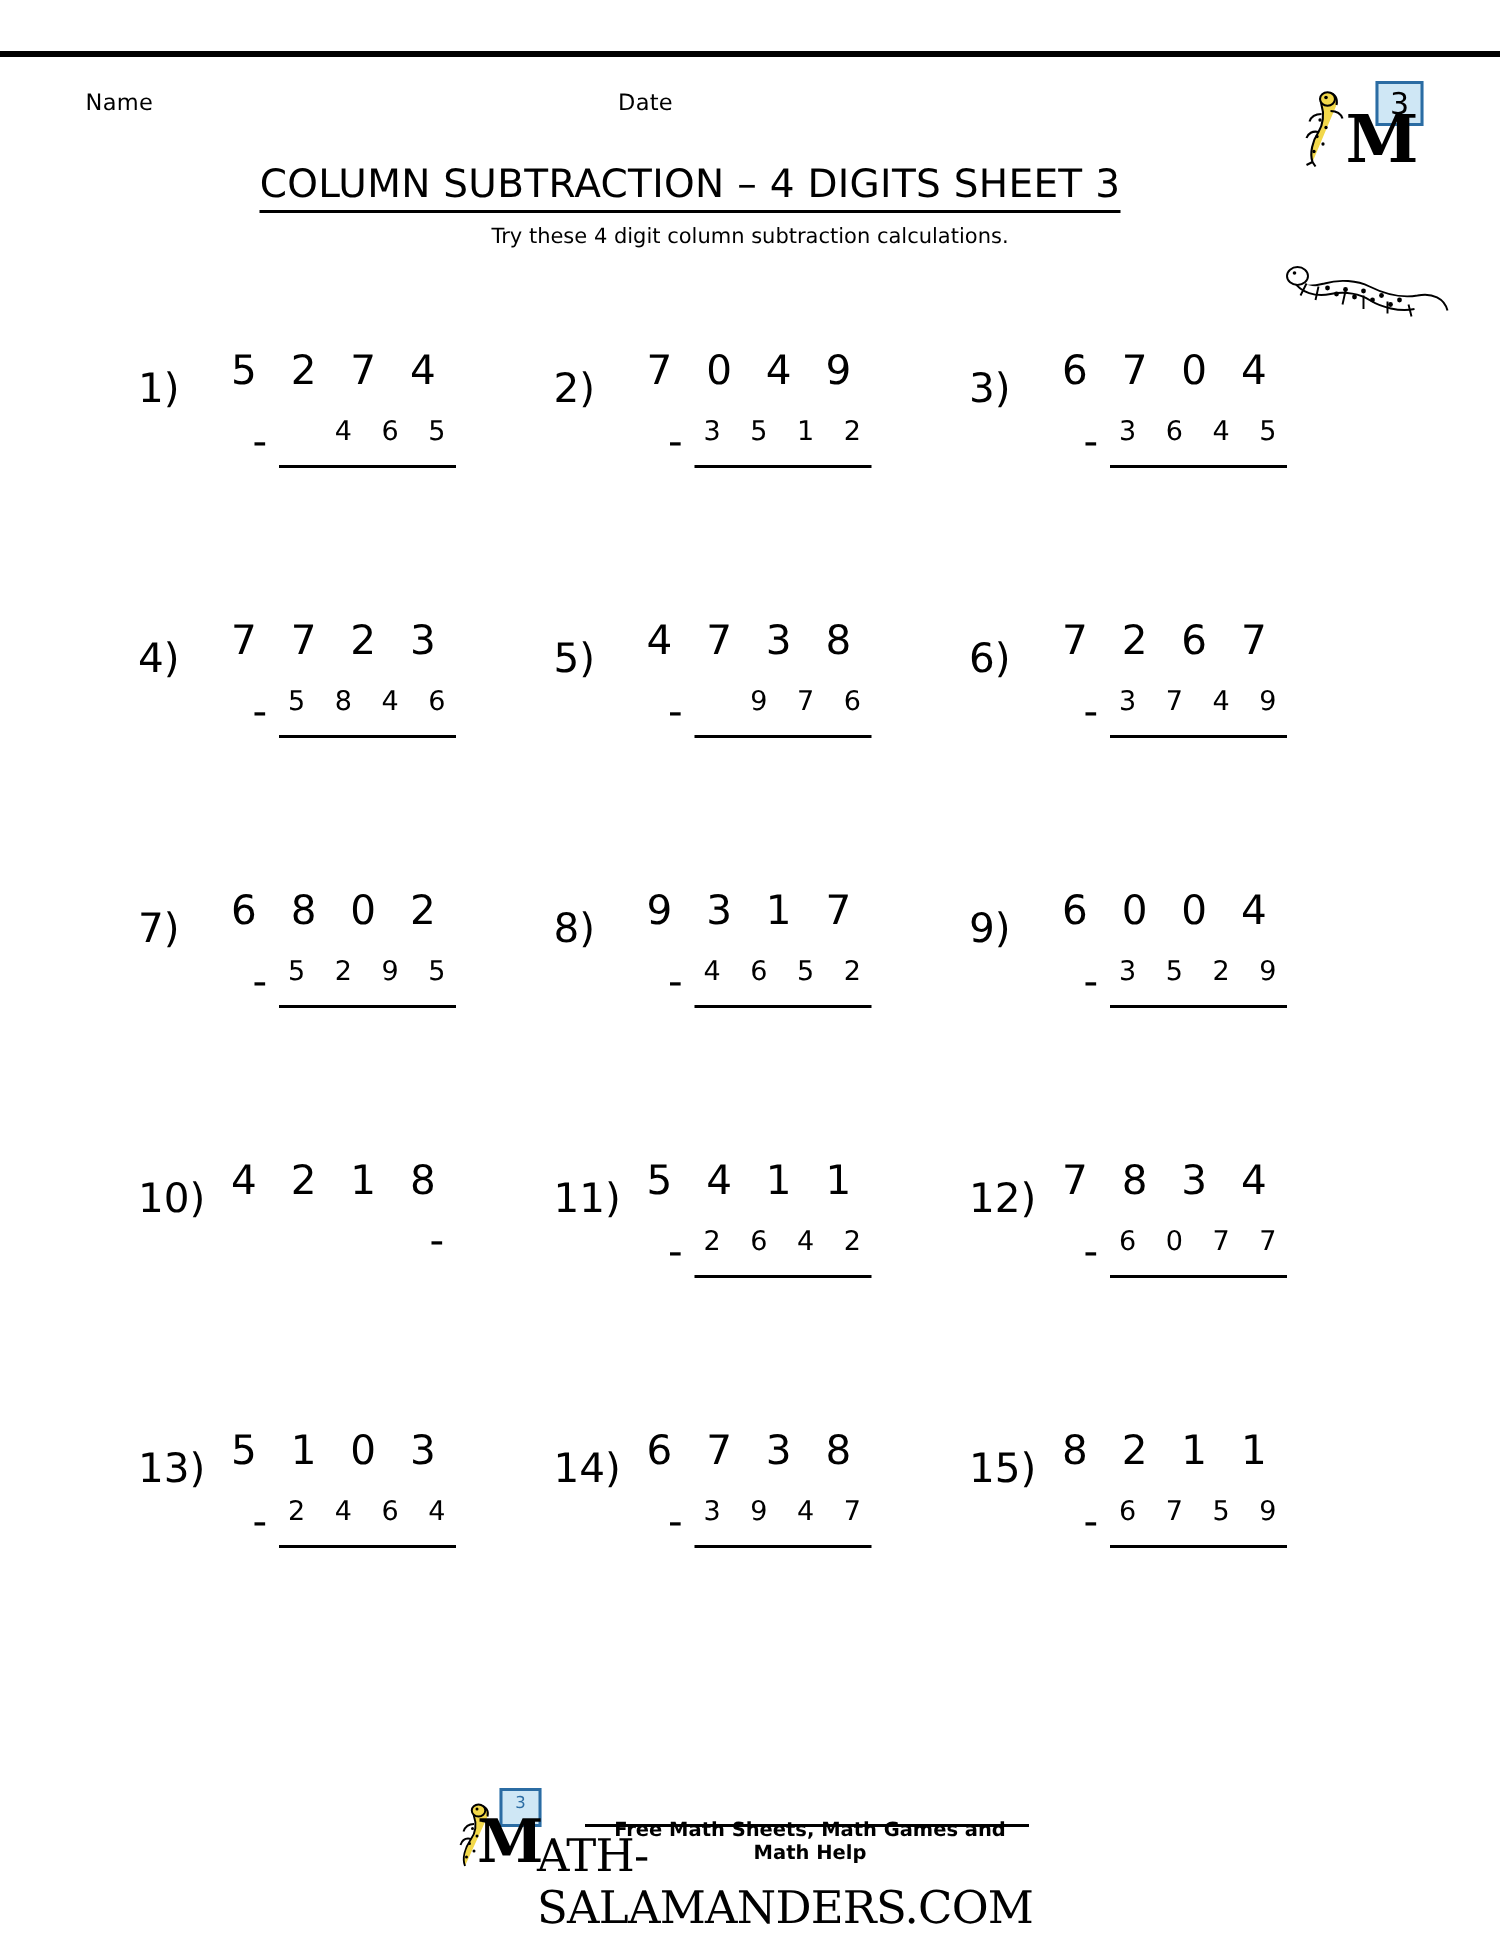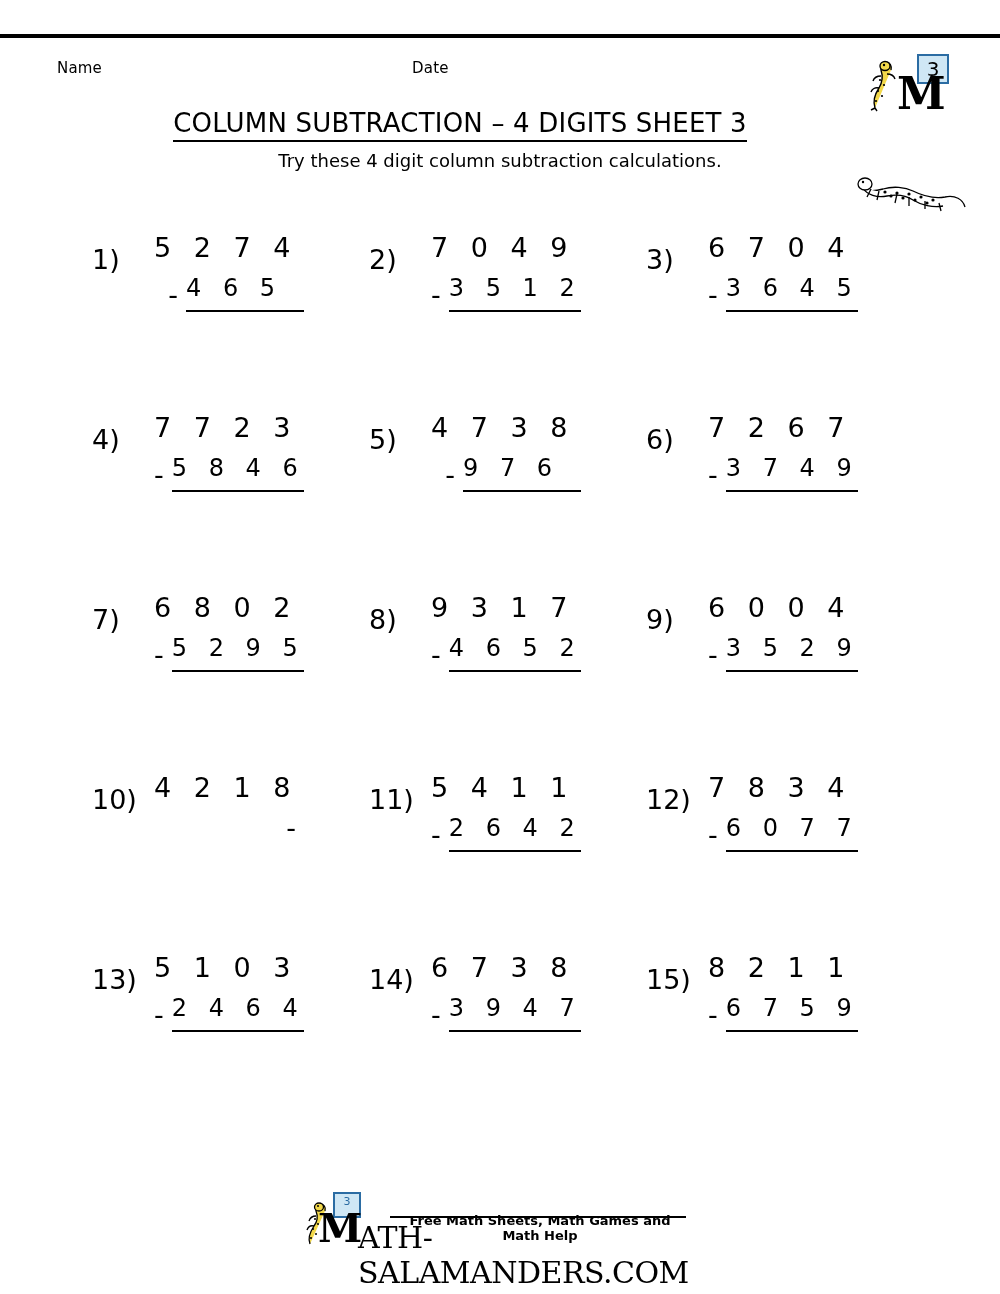--- a/index.html
+++ b/index.html
@@ -53,21 +53,21 @@
   .title span {
     border-bottom: 2px solid #000;
     padding-bottom: 2px;
   }
   .subtitle {
     position: absolute;
     left: 0;
     top: 150px;
     width: 1000px;
     text-align: center;
-    font-size: 18px;
+    font-size: 14px;
   }
 
   
   .logo-top {
     position: absolute;
     left: 861px;
     top: 54px;
     width: 108px;
     height: 62px;
   }
@@ -152,23 +152,23 @@
     align-items: flex-end;
     justify-content: flex-end;
     margin-top: 8px;
   }
   .minus {
     font-size: 27px;
     margin-right: 8px;
     line-height: 34px;
   }
   .bot-num {
-    font-size: 24px;
+    font-size: 18px;
     letter-spacing: 7px;
-    text-align: left;
+    text-align: right;
     border-bottom: 2px solid #000;
     padding-bottom: 5px;
     min-width: 118px;
     white-space: pre;
     line-height: 34px;
   }
 
   
   .footer {
     position: absolute;

